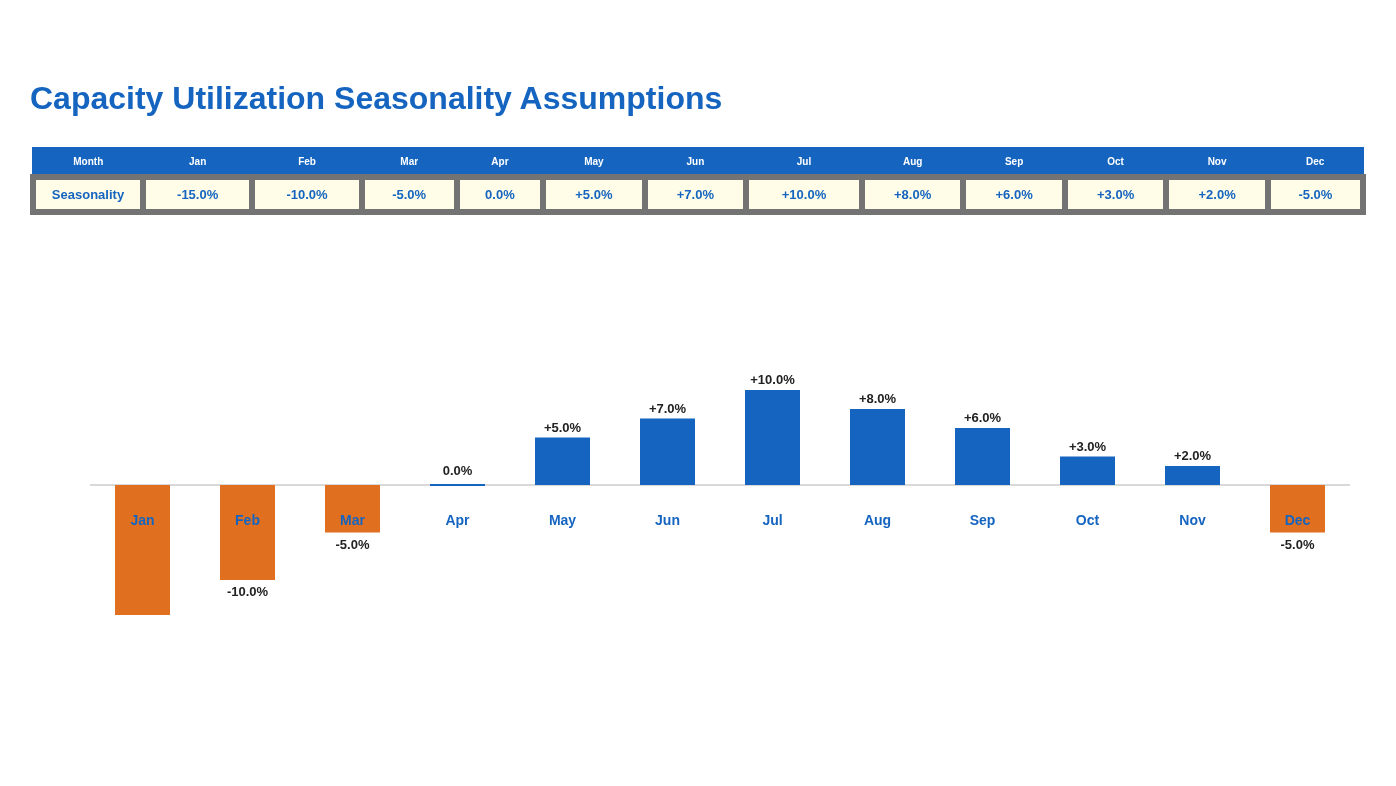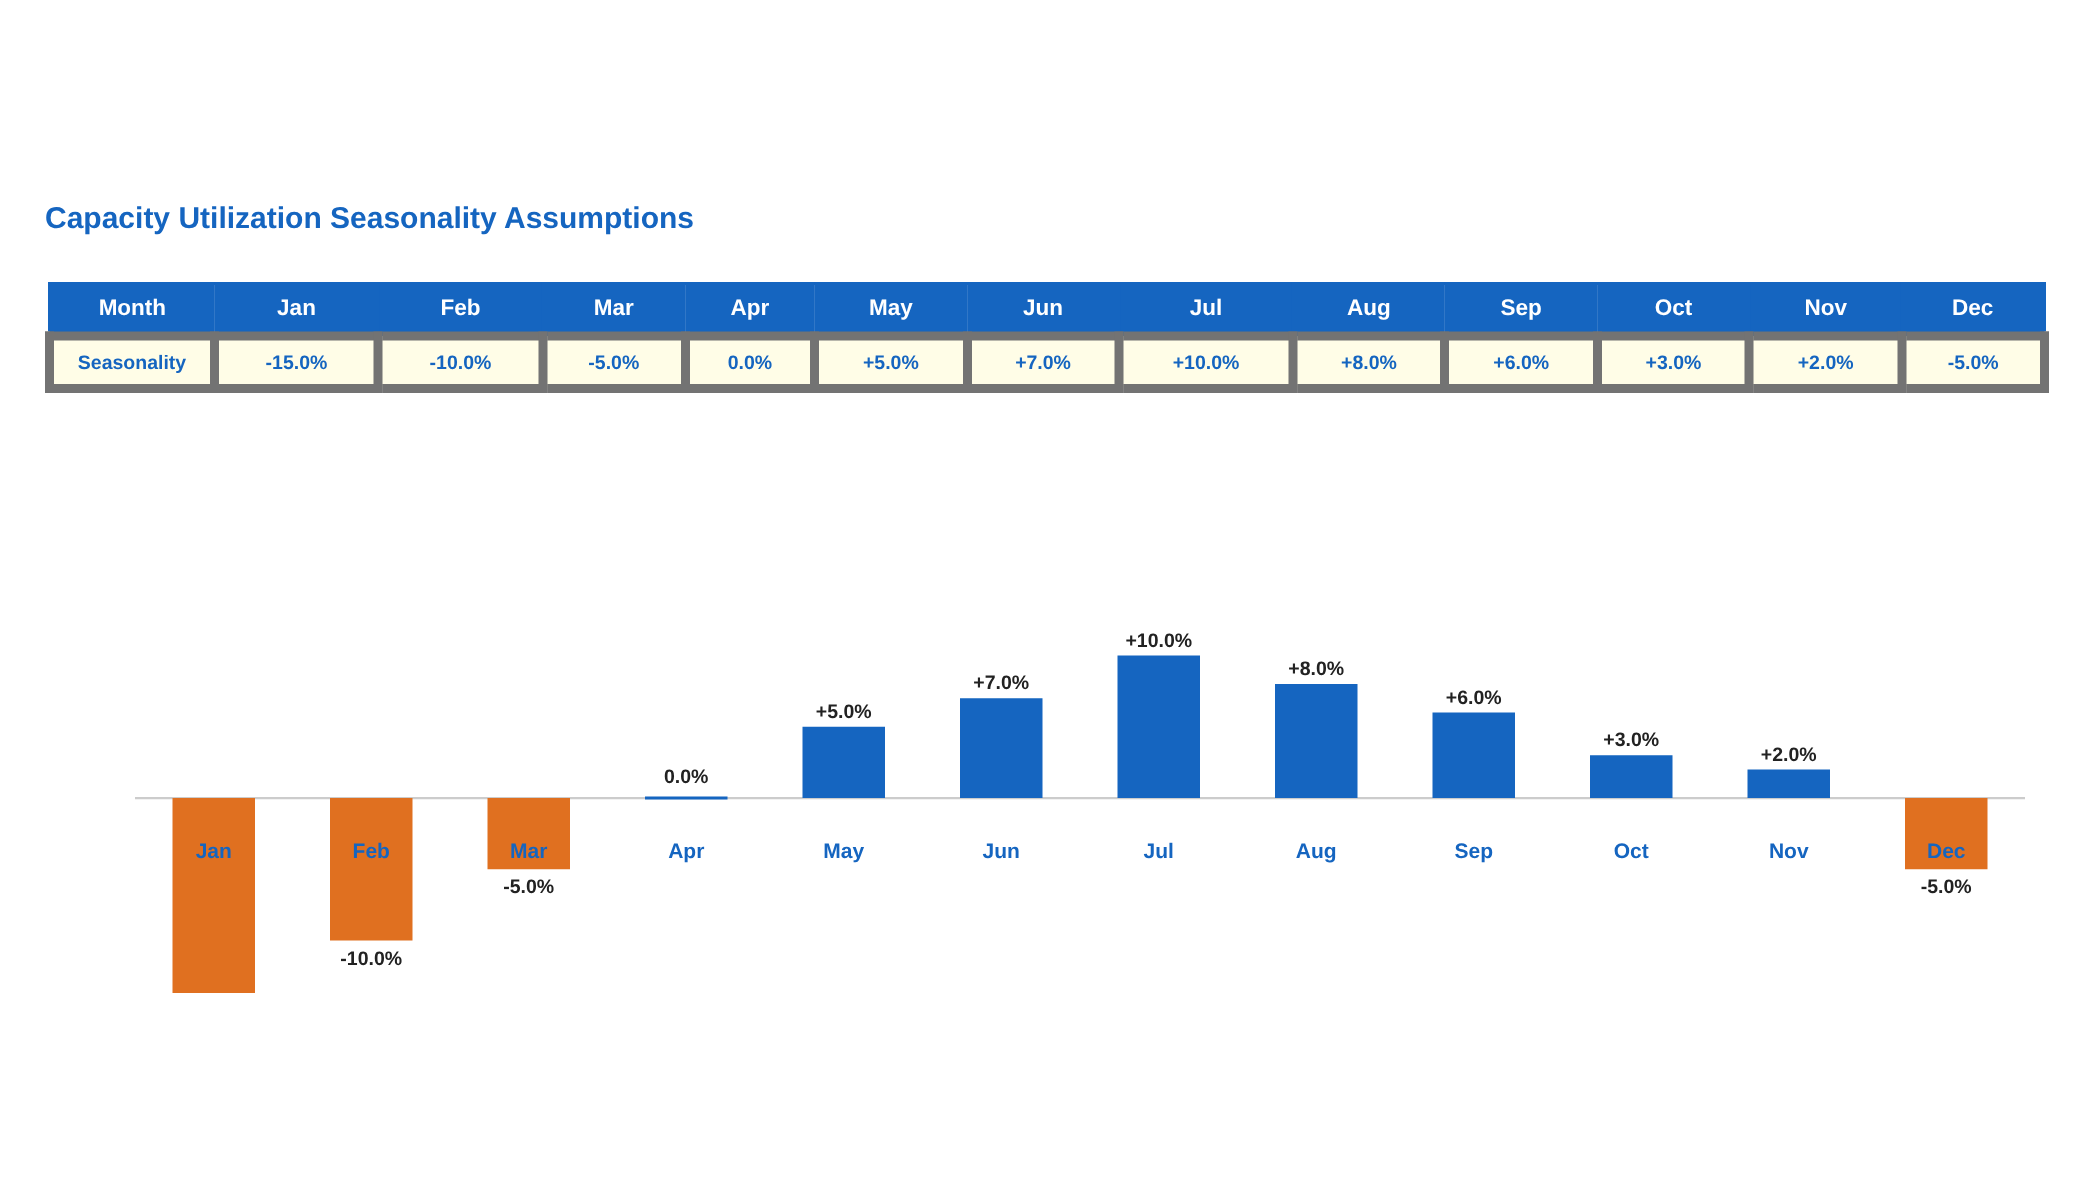--- a/index.html
+++ b/index.html
@@ -6,38 +6,38 @@
     body {
       background: #ffffff;
       font-family: Arial, sans-serif;
       padding: 40px 30px;
       width: 1396px;
       min-height: 786px;
     }
 
     .page-title {
       color: #1565c0;
-      font-size: 20px;
+      font-size: 32px;
       font-weight: bold;
       margin-bottom: 30px;
-      margin-top: 95px;
+      margin-top: 40px;
     }
 
     
     .seasonality-table {
       width: 100%;
       border-collapse: collapse;
       border: 2px solid #1565c0;
       margin-bottom: 40px;
     }
 
     .seasonality-table th {
       background: #1565c0;
       color: #ffffff;
-      font-size: 15px;
+      font-size: 10px;
       font-weight: bold;
       padding: 7px 4px;
       text-align: center;
       border: 1px solid #1565c0;
     }
 
     .row-header {
       background: #1565c0;
       color: #ffffff;
       font-size: 13px;

